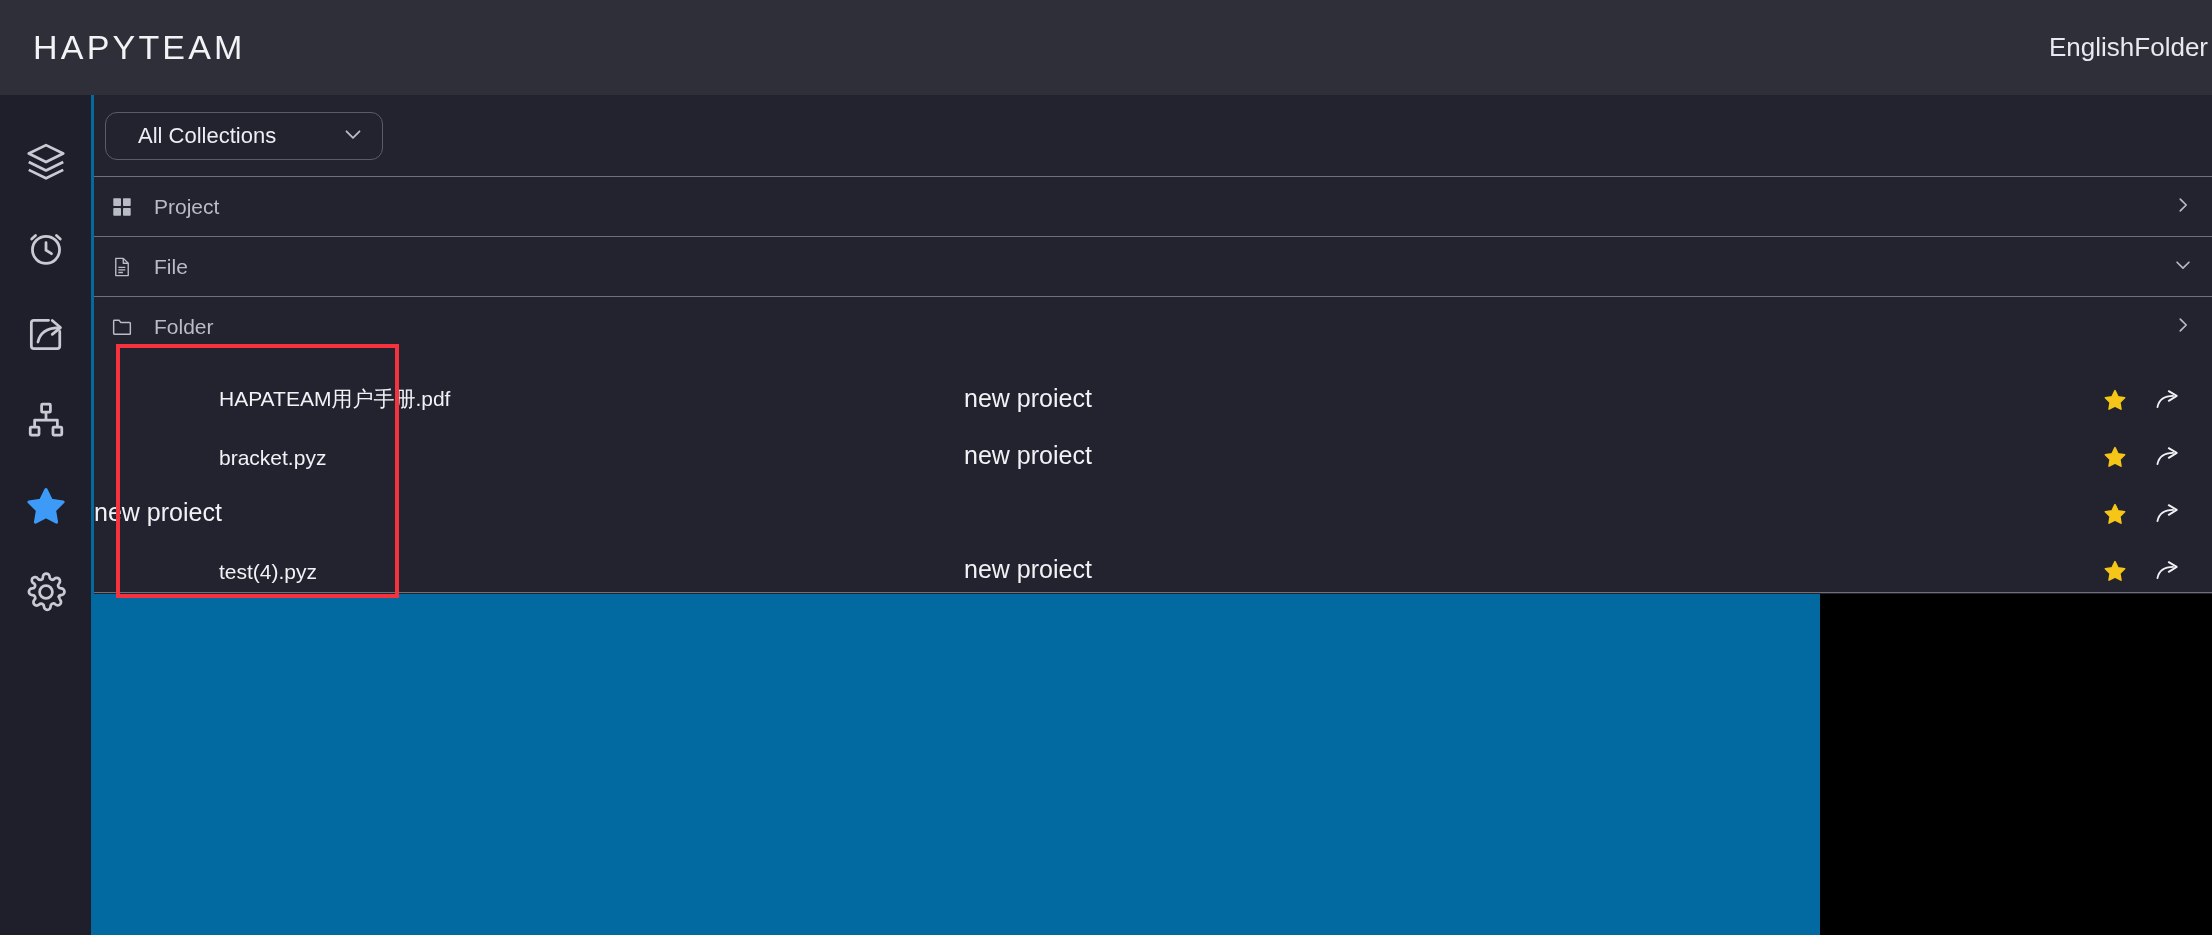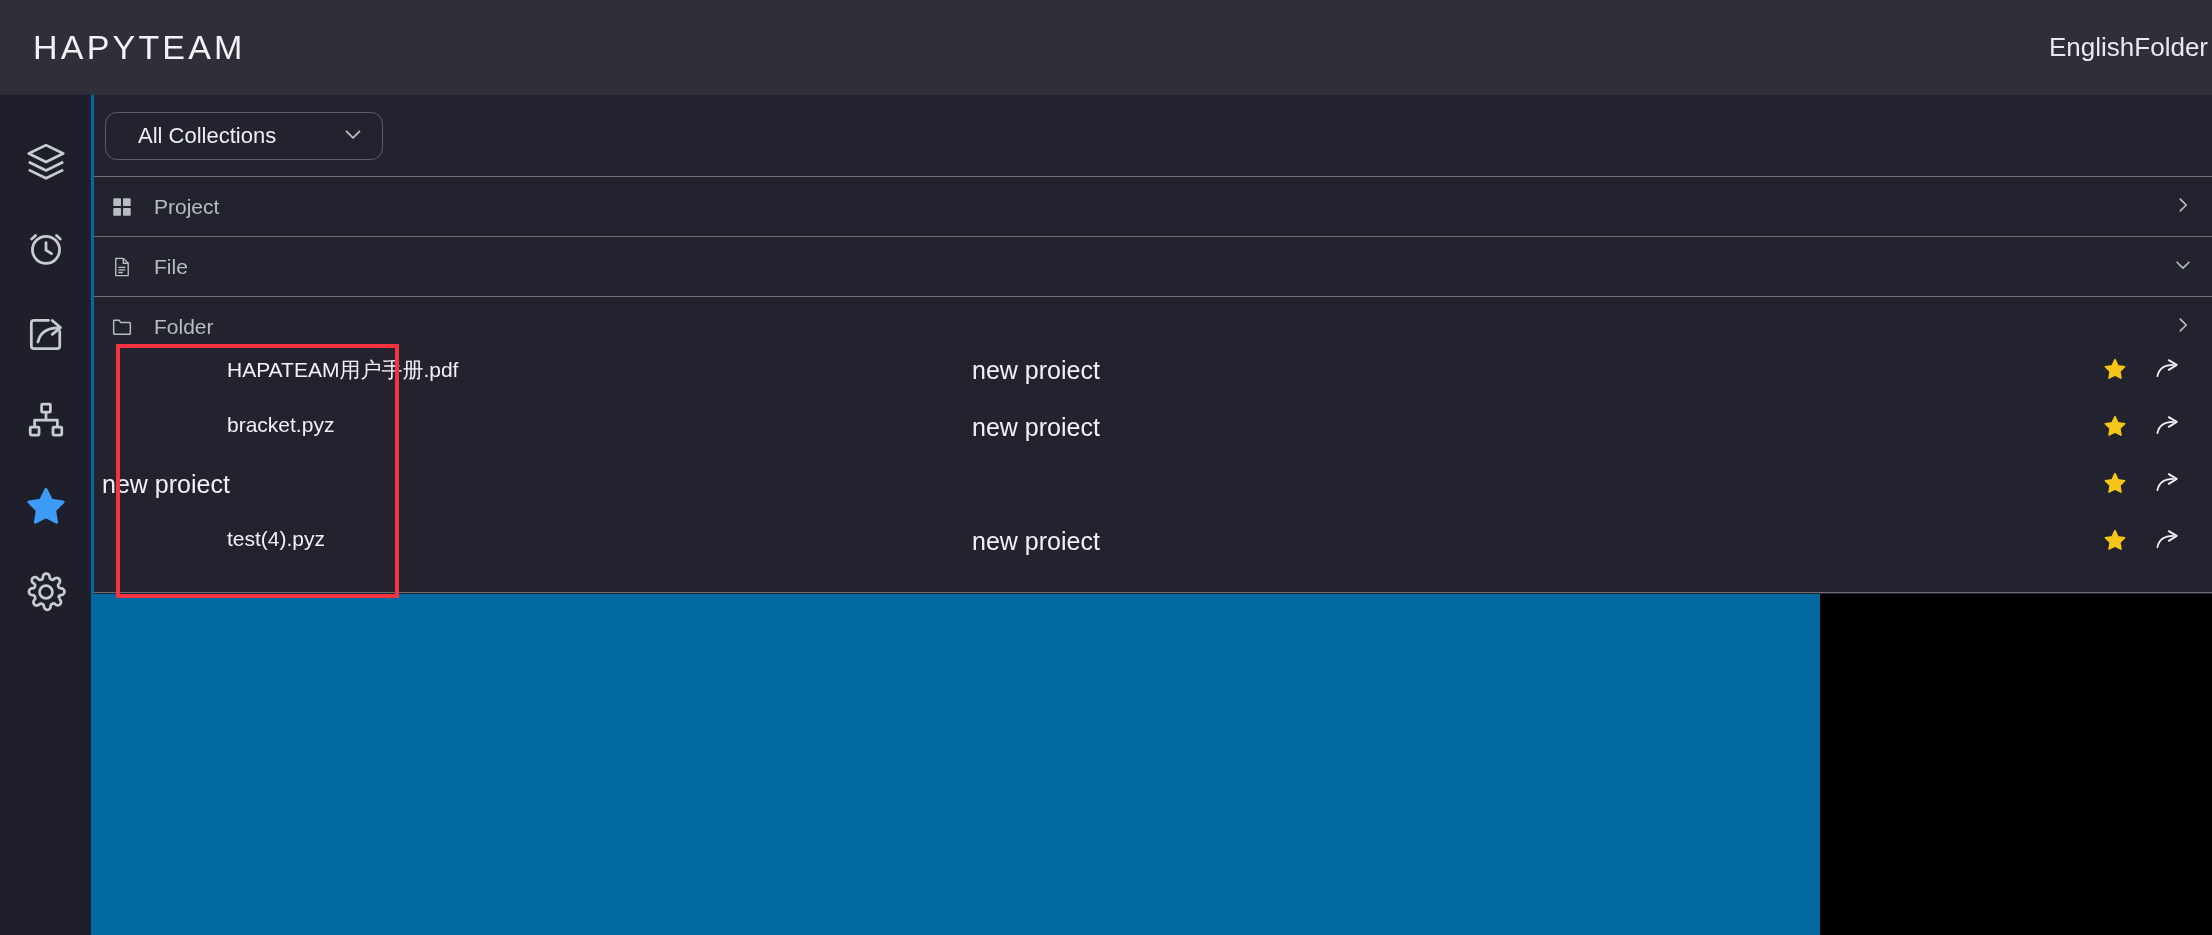--- a/index.html
+++ b/index.html
@@ -120,22 +120,22 @@
     font-size: 21px;
     margin-left: 13px;
   }
   .section-row .spacer { flex: 1; }
   .section-icon { display: flex; align-items: center; }
 
   .file-list { padding-top: 0; }
   .file-row {
     height: 57px;
     display: flex;
-    align-items: flex-start;
-    padding: 0 18px 0 8px;
+    align-items: flex-end;
+    padding: 0 18px 0 0;
   }
   .file-name {
     color: #f1f2f5;
     font-size: 21px;
     width: 870px;
     padding-left: 125px;
     white-space: nowrap;
     overflow: hidden;
   }
   .file-project {

